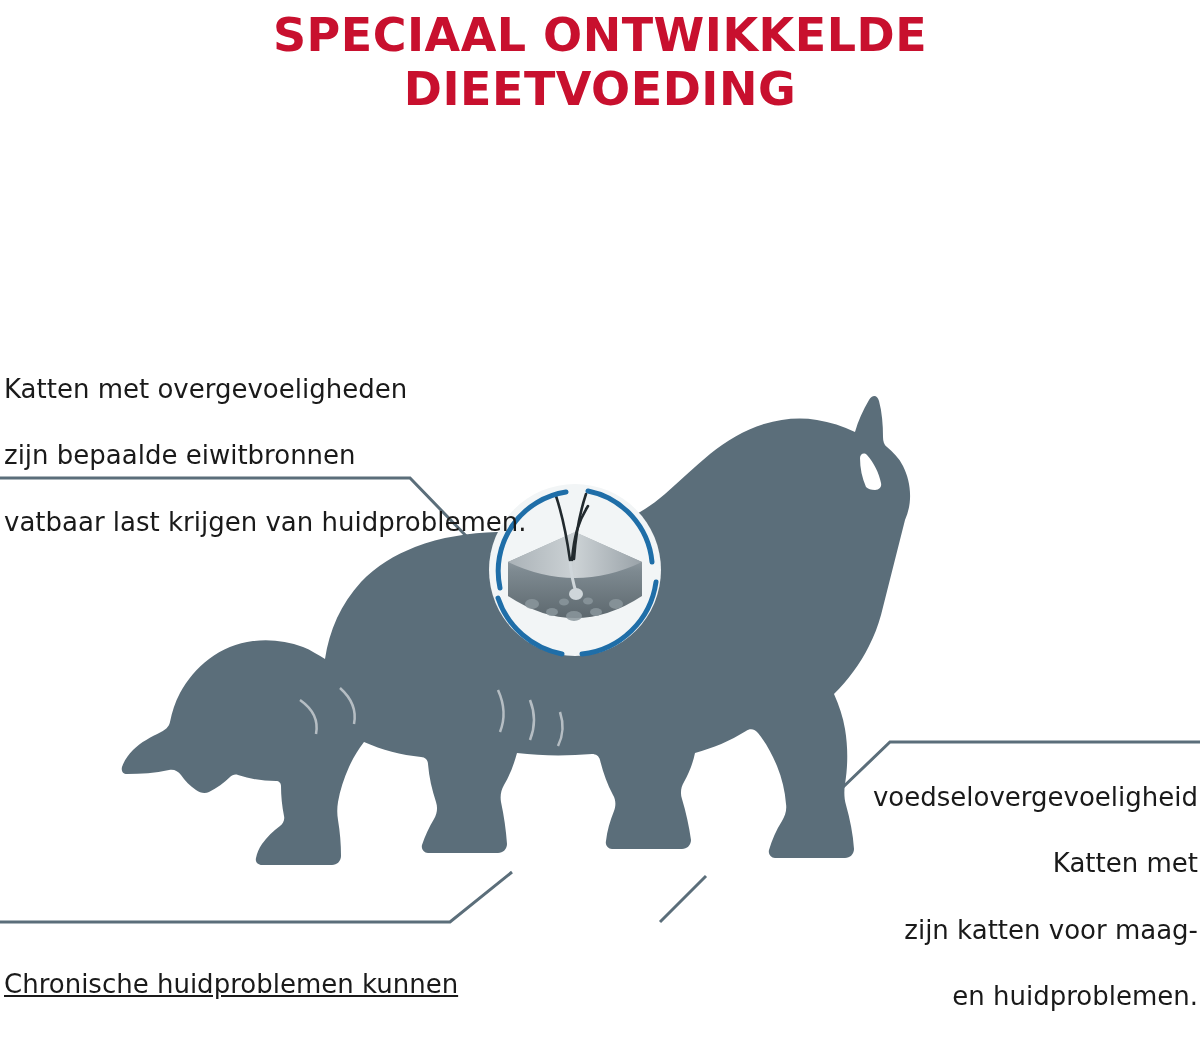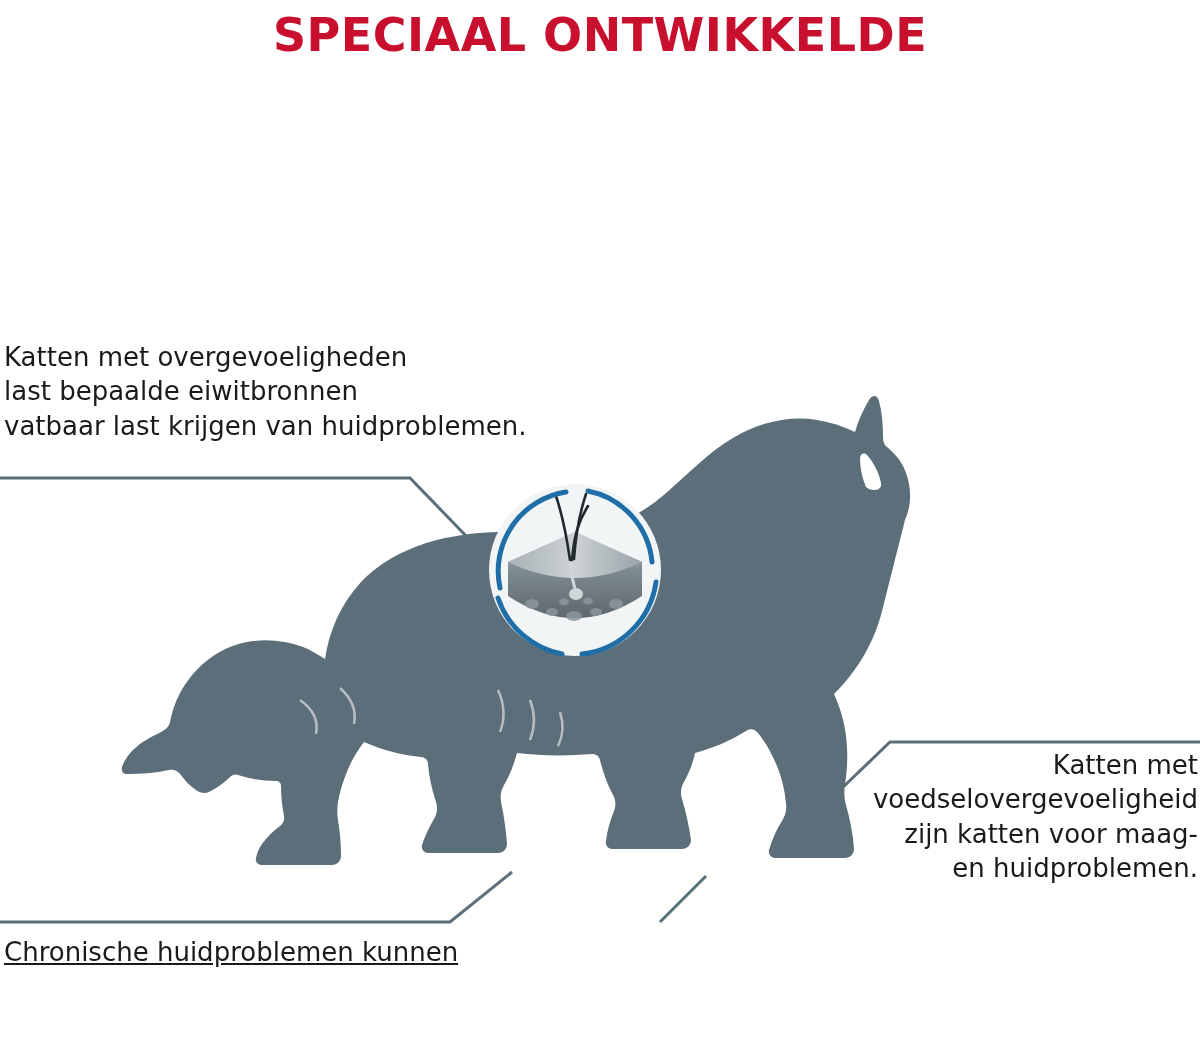--- a/index.html
+++ b/index.html
@@ -41,21 +41,21 @@
   }
 
   
   .callout {
     position: absolute;
     color: #1a1a1a;
     font-size: 26px;
     line-height: 1.32;
     font-family: "DejaVu Sans", "Liberation Sans", sans-serif;
   }
-  .callout .ln { display: block; white-space: nowrap; }
+  .callout .ln { display: block; white-space: nowrap; margin-top: 32px; }
 
   #callout-skin {
     left: 4px;
     top: 340px;
     text-align: left;
   }
   #callout-digestive {
     right: 2px;
     top: 748px;
     text-align: right;
@@ -85,20 +85,21 @@
     height: 200px;
   }
 </style>
 </head>
 <body>
 
 <div id="stage">
 
   <div class="title">
     <span class="line">SPECIAAL ONTWIKKELDE</span>
+    <span class="line">DIEETVOEDING</span>
   </div>
 
   <svg id="artwork" viewBox="0 0 1200 1045" xmlns="http://www.w3.org/2000/svg">
 
     <g fill="none" stroke="#5b6e7a" stroke-width="3">
 
       <path d="M0 478 L410 478 L470 540"></path>
 
       <path d="M1200 742 L890 742 L840 790"></path>
 
@@ -256,27 +257,27 @@
         <path d="M30,118 A80,80 0 0 1 96,22" stroke="#1f6ea8" stroke-width="5"></path>
         <path d="M118,21 A80,80 0 0 1 182,92" stroke="#1f6ea8" stroke-width="5"></path>
         <path d="M186,112 A84,84 0 0 1 112,184" stroke="#1f6ea8" stroke-width="5"></path>
         <path d="M92,184 A84,84 0 0 1 28,128" stroke="#1f6ea8" stroke-width="5"></path>
       </g>
     </svg>
   </div>
 
   <div class="callout" id="callout-skin">
     <span class="ln">Katten met overgevoeligheden</span>
-    <span class="ln">last bepaalde eiwitbronnen</span>
+    <span class="ln">zijn bepaalde eiwitbronnen</span>
     <span class="ln">vatbaar last krijgen van huidproblemen.</span>
   </div>
 
   <div class="callout" id="callout-digestive">
+    <span class="ln">voedselovergevoeligheid</span>
     <span class="ln">Katten met</span>
-    <span class="ln">voedselovergevoeligheid</span>
     <span class="ln">zijn katten voor maag-</span>
     <span class="ln">en huidproblemen.</span>
   </div>
 
   <div class="callout" id="callout-chronic">
     <span class="ln">Chronische huidproblemen kunnen</span>
   </div>
 
 </div>
 

